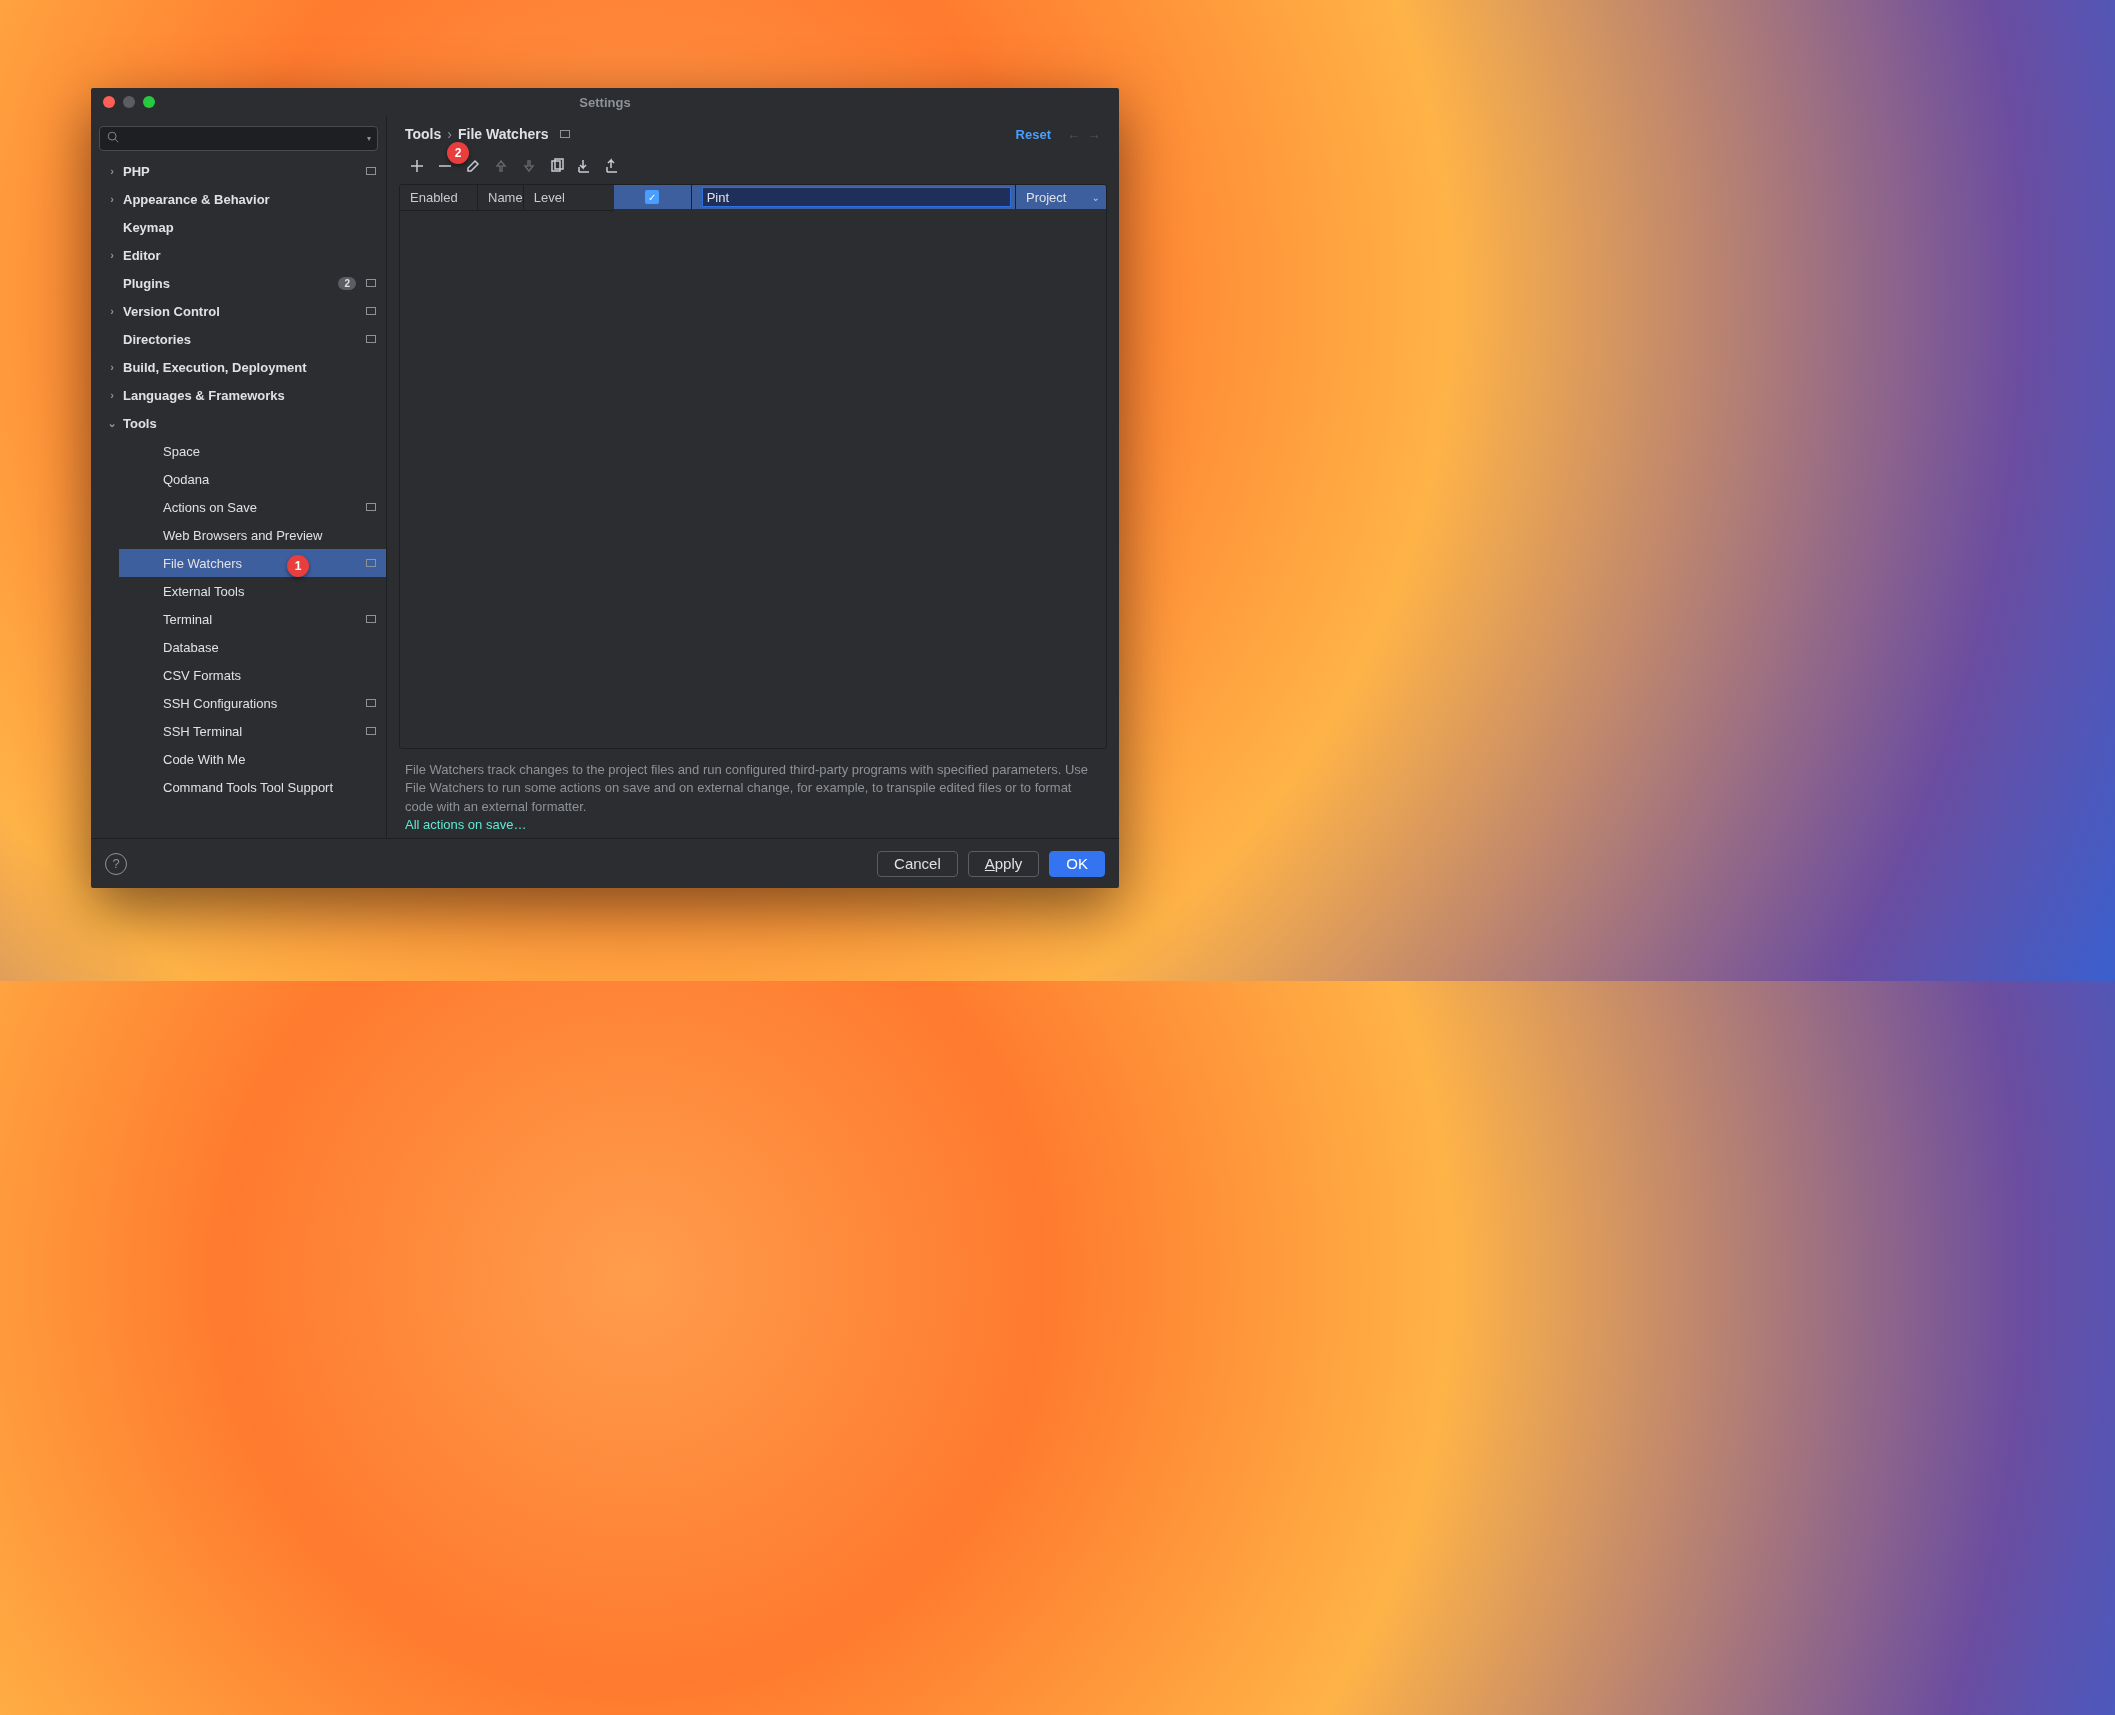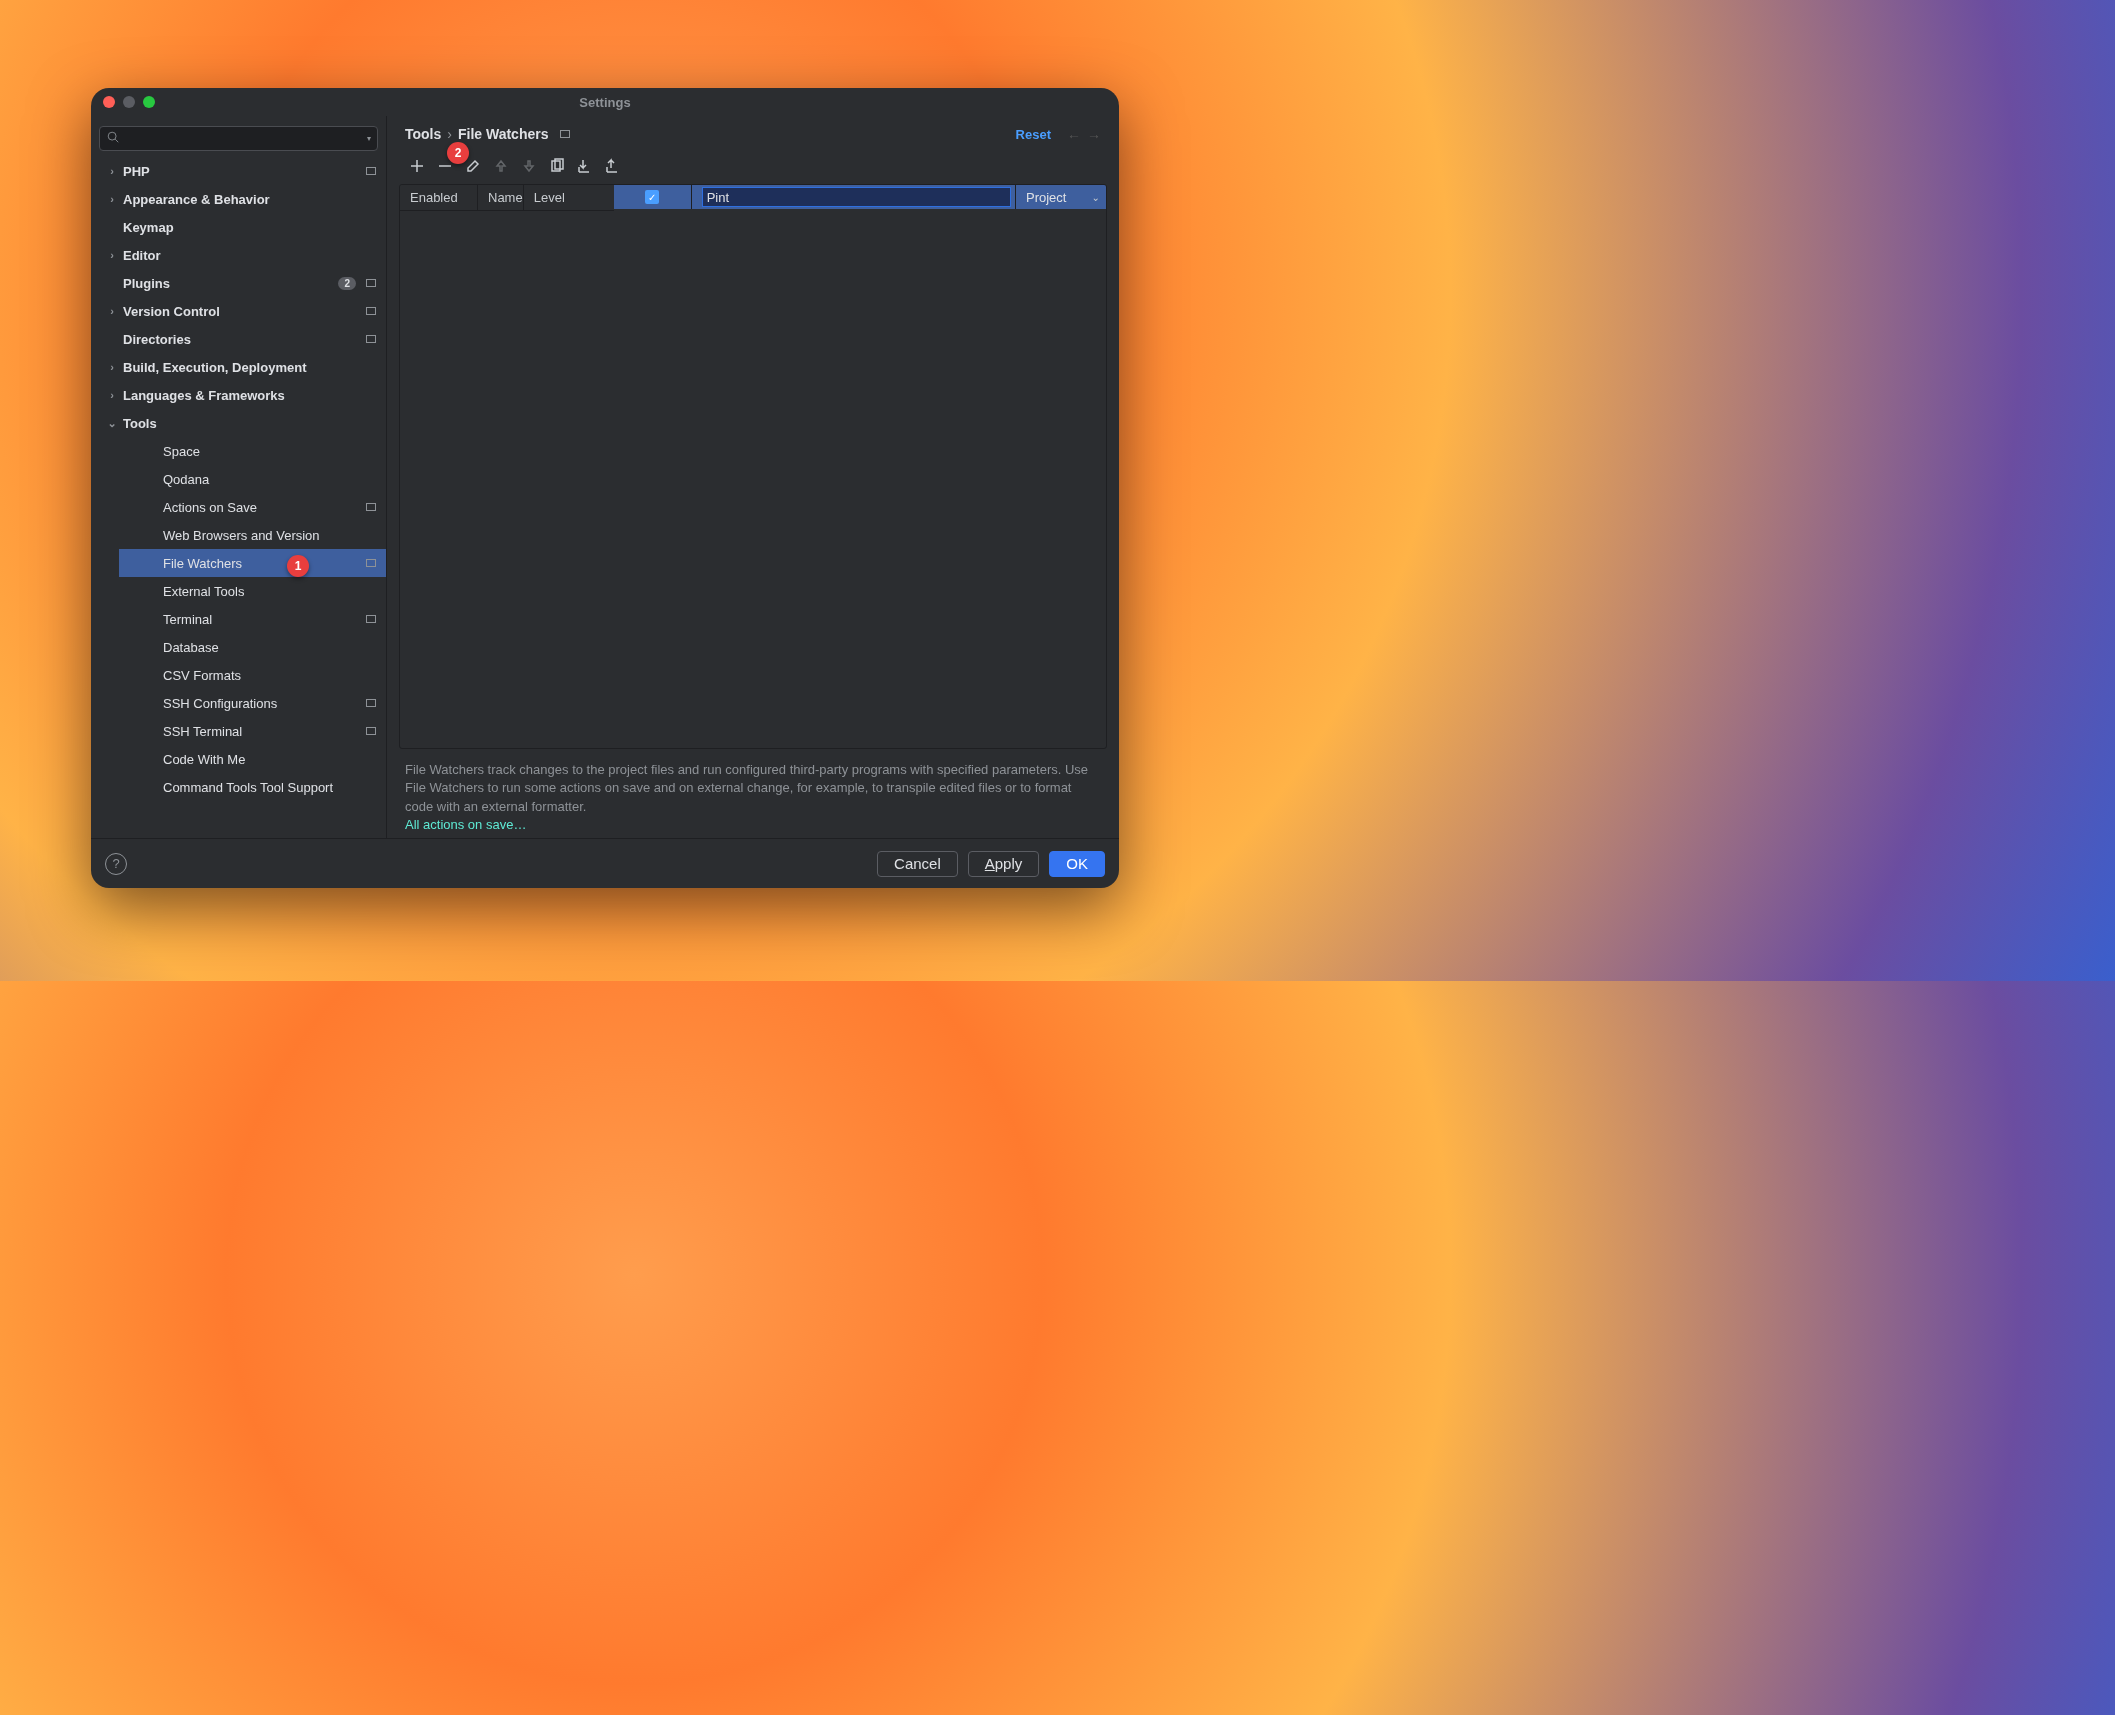--- a/index.html
+++ b/index.html
@@ -11,21 +11,21 @@
   overflow: hidden;
   position: relative;
 }
 .window {
   position: absolute;
   left: 91px;
   top: 88px;
   width: 1028px;
   height: 800px;
   background: #2b2d30;
-  border-radius: 18px;
+  border-radius: 2px;
   box-shadow: 0 20px 60px rgba(0,0,0,0.5);
   display: flex;
   flex-direction: column;
   color: #dfe1e5;
   font-size: 13px;
 }
 .titlebar {
   height: 28px;
   display: flex;
   align-items: center;
@@ -324,21 +324,21 @@
             <span class="label">Space</span>
           </div>
           <div class="tree-item lvl1">
             <span class="label">Qodana</span>
           </div>
           <div class="tree-item lvl1">
             <span class="label">Actions on Save</span>
             <span class="proj-icon"></span>
           </div>
           <div class="tree-item lvl1">
-            <span class="label">Web Browsers and Version</span>
+            <span class="label">Web Browsers and Preview</span>
           </div>
           <div class="tree-item lvl1 selected highlight" style="position: relative;">
             <span class="label">File Watchers</span>
             <span class="proj-icon"></span>
             <div class="annot" style="left: 168px; top: 6px;">1</div>
           </div>
           <div class="tree-item lvl1">
             <span class="label">External Tools</span>
           </div>
           <div class="tree-item lvl1">

